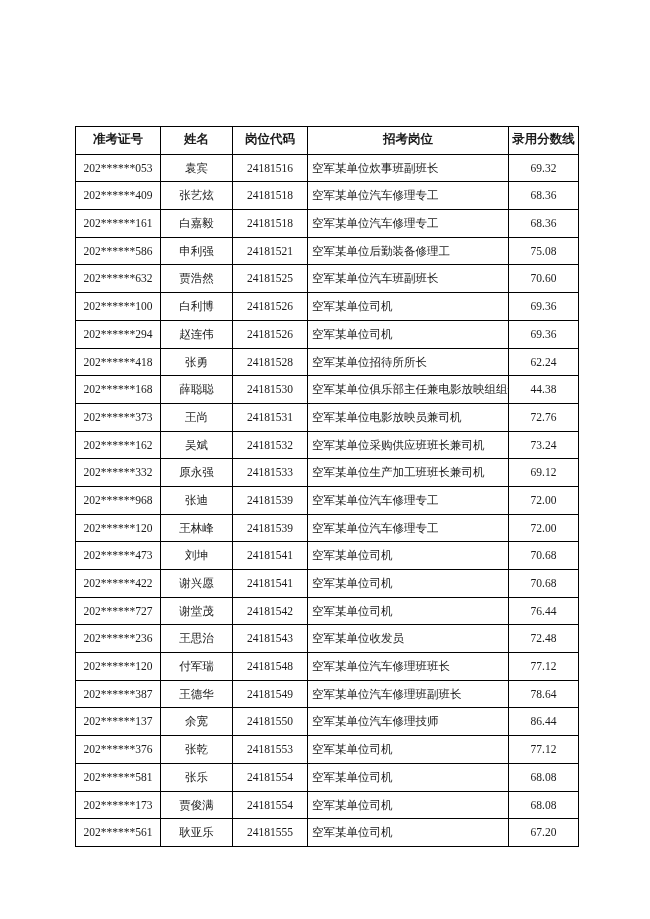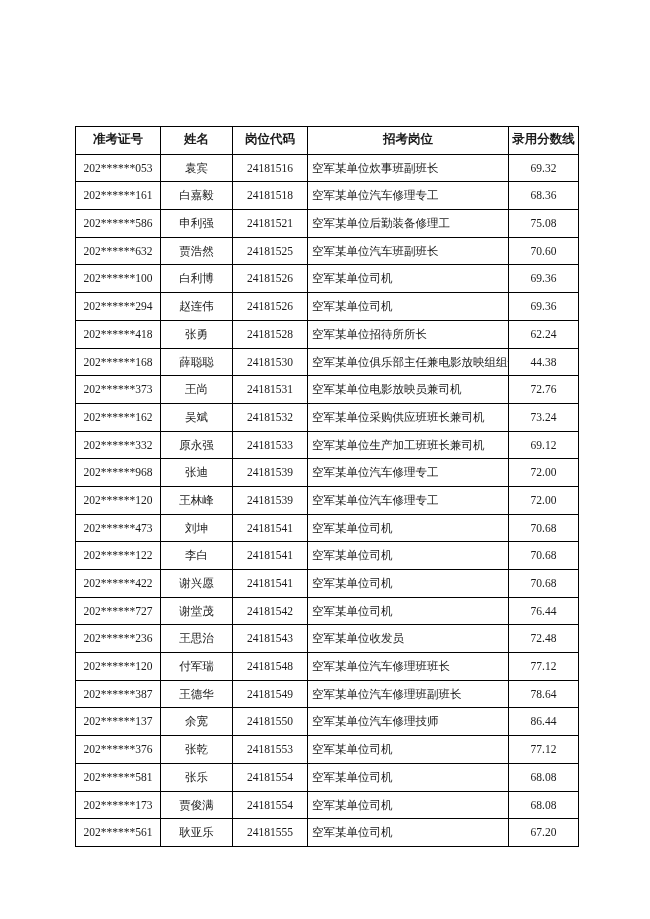--- a/index.html
+++ b/index.html
@@ -81,20 +81,27 @@
     </thead>
     <tbody>
         <tr>
           <td class="col-exam_number">202******053</td>
           <td class="col-name">袁宾</td>
           <td class="col-position_code">24181516</td>
           <td class="col-position">空军某单位炊事班副班长</td>
           <td class="col-score">69.32</td>
         </tr>
         <tr>
+          <td class="col-exam_number">202******409</td>
+          <td class="col-name">张艺炫</td>
+          <td class="col-position_code">24181518</td>
+          <td class="col-position">空军某单位汽车修理专工</td>
+          <td class="col-score">68.36</td>
+        </tr>
+        <tr>
           <td class="col-exam_number">202******161</td>
           <td class="col-name">白嘉毅</td>
           <td class="col-position_code">24181518</td>
           <td class="col-position">空军某单位汽车修理专工</td>
           <td class="col-score">68.36</td>
         </tr>
         <tr>
           <td class="col-exam_number">202******586</td>
           <td class="col-name">申利强</td>
           <td class="col-position_code">24181521</td>
@@ -172,27 +179,20 @@
           <td class="col-score">72.00</td>
         </tr>
         <tr>
           <td class="col-exam_number">202******473</td>
           <td class="col-name">刘坤</td>
           <td class="col-position_code">24181541</td>
           <td class="col-position">空军某单位司机</td>
           <td class="col-score">70.68</td>
         </tr>
         <tr>
-          <td class="col-exam_number">202******122</td>
-          <td class="col-name">李白</td>
-          <td class="col-position_code">24181541</td>
-          <td class="col-position">空军某单位司机</td>
-          <td class="col-score">70.68</td>
-        </tr>
-        <tr>
           <td class="col-exam_number">202******422</td>
           <td class="col-name">谢兴愿</td>
           <td class="col-position_code">24181541</td>
           <td class="col-position">空军某单位司机</td>
           <td class="col-score">70.68</td>
         </tr>
         <tr>
           <td class="col-exam_number">202******727</td>
           <td class="col-name">谢堂茂</td>
           <td class="col-position_code">24181542</td>

